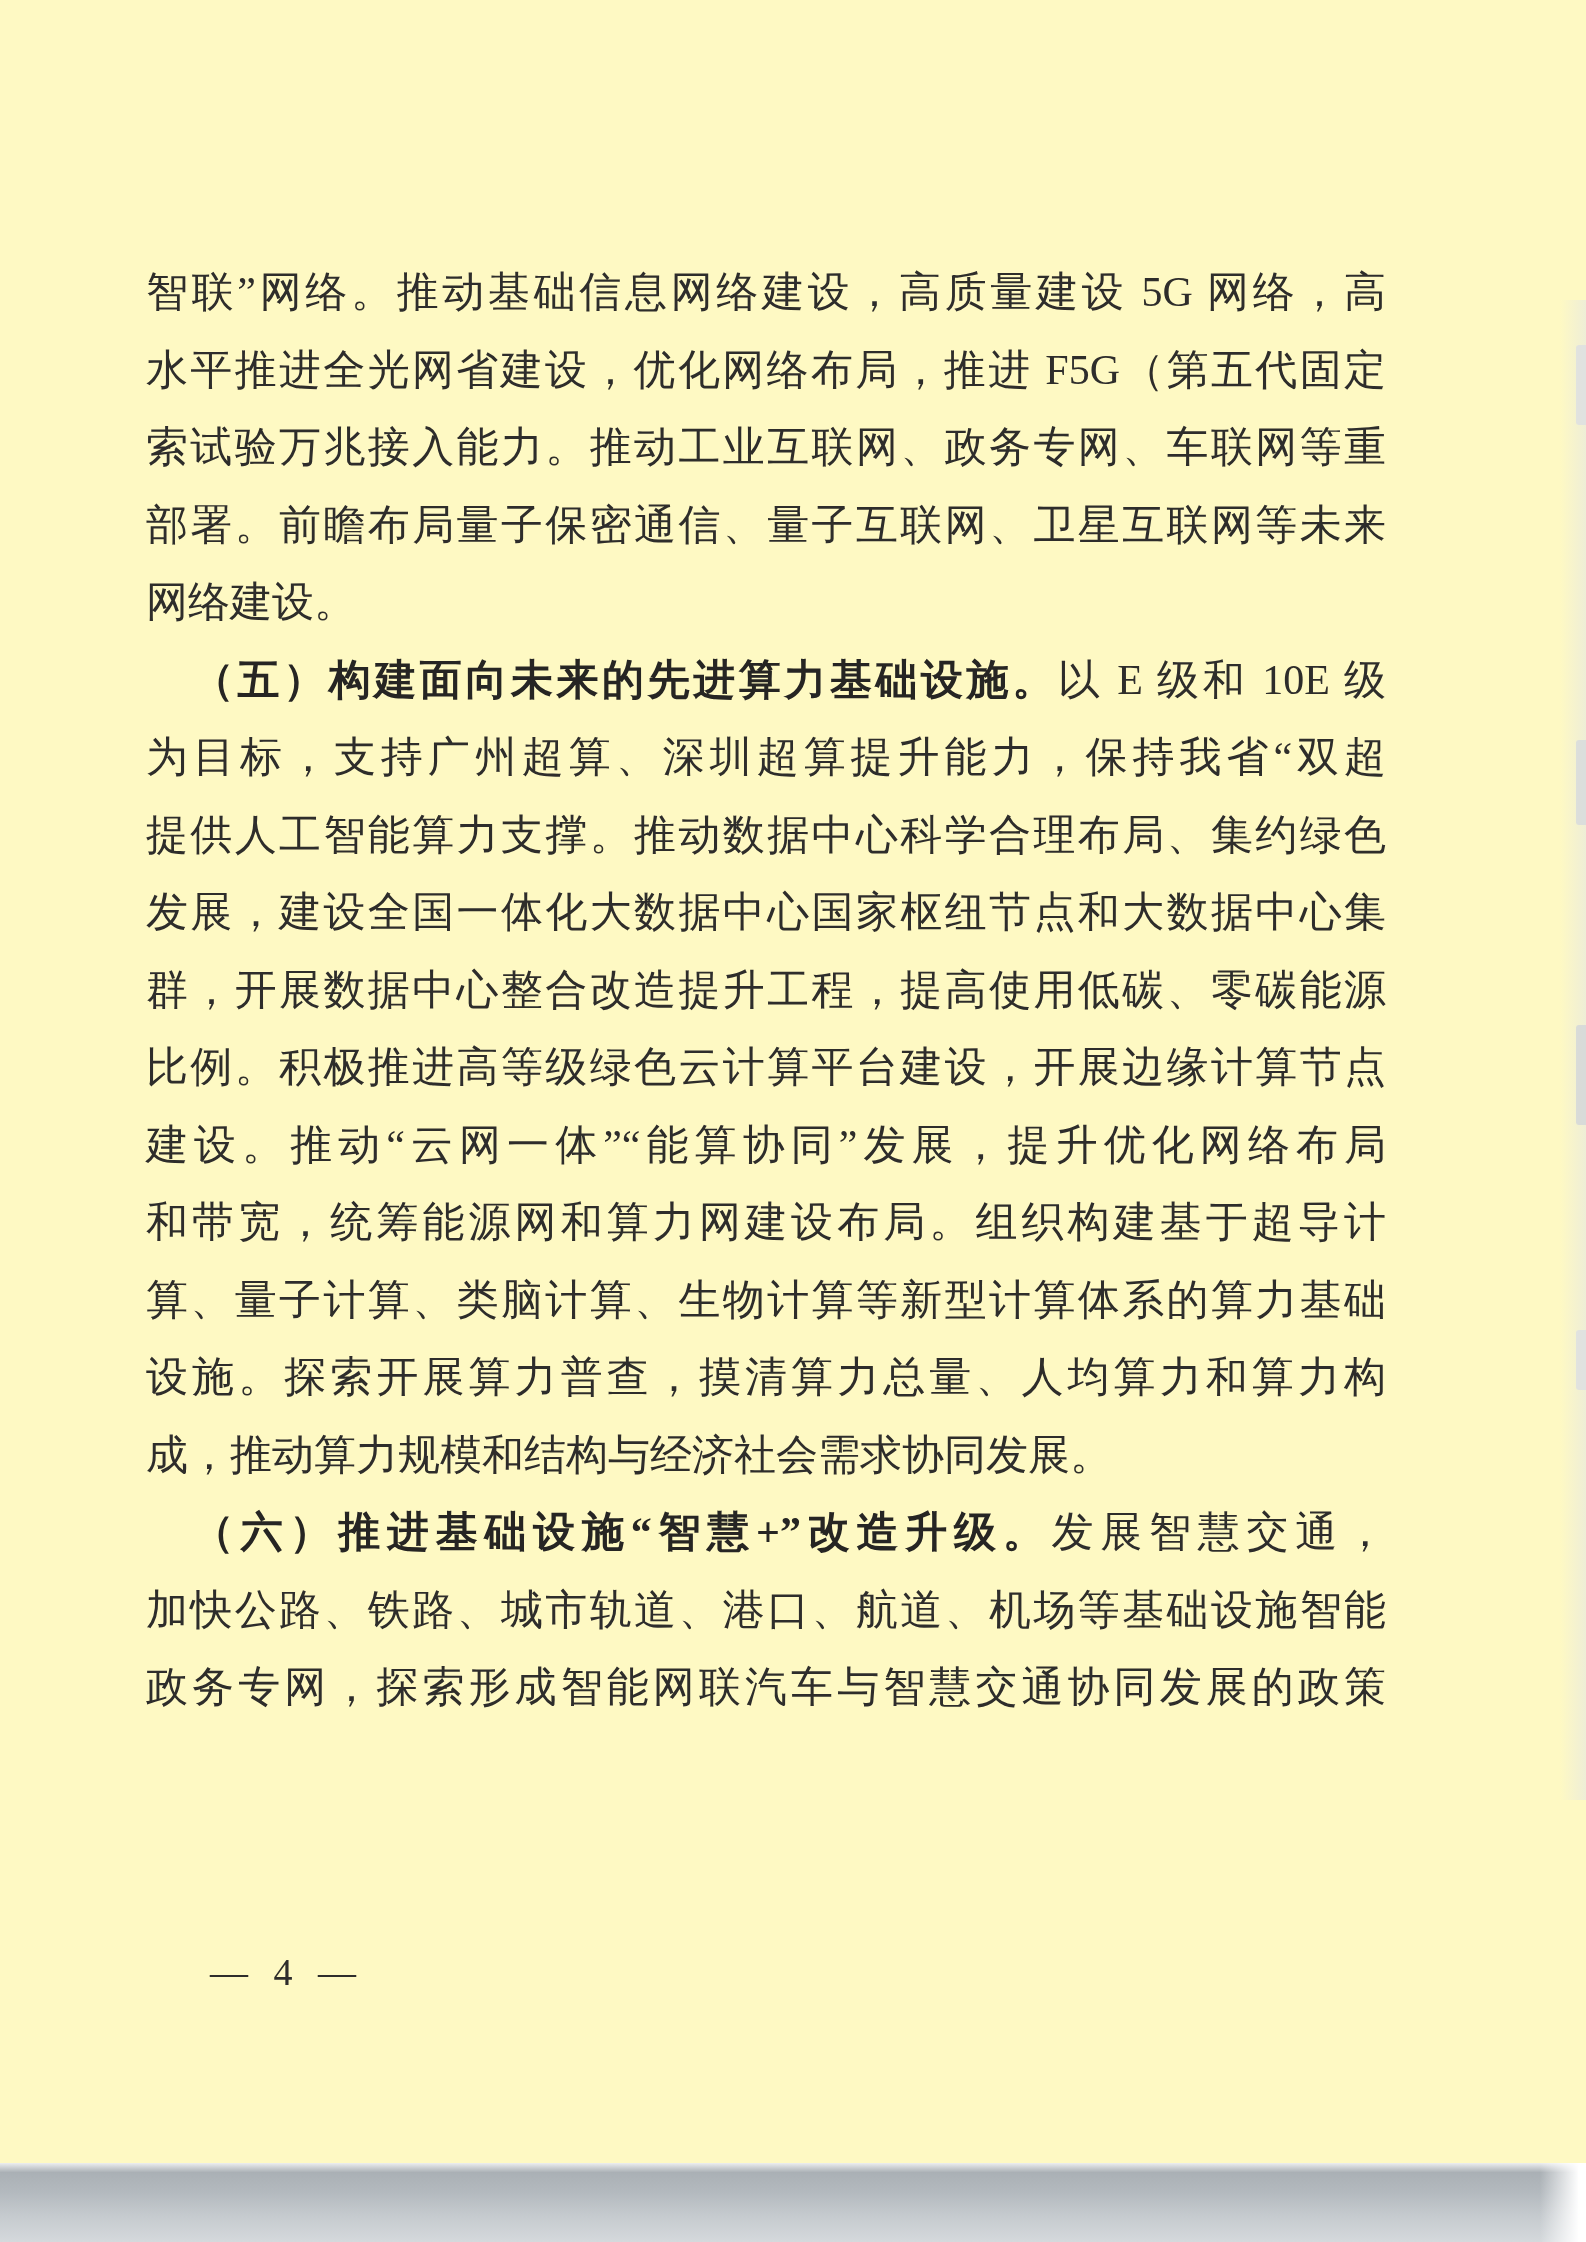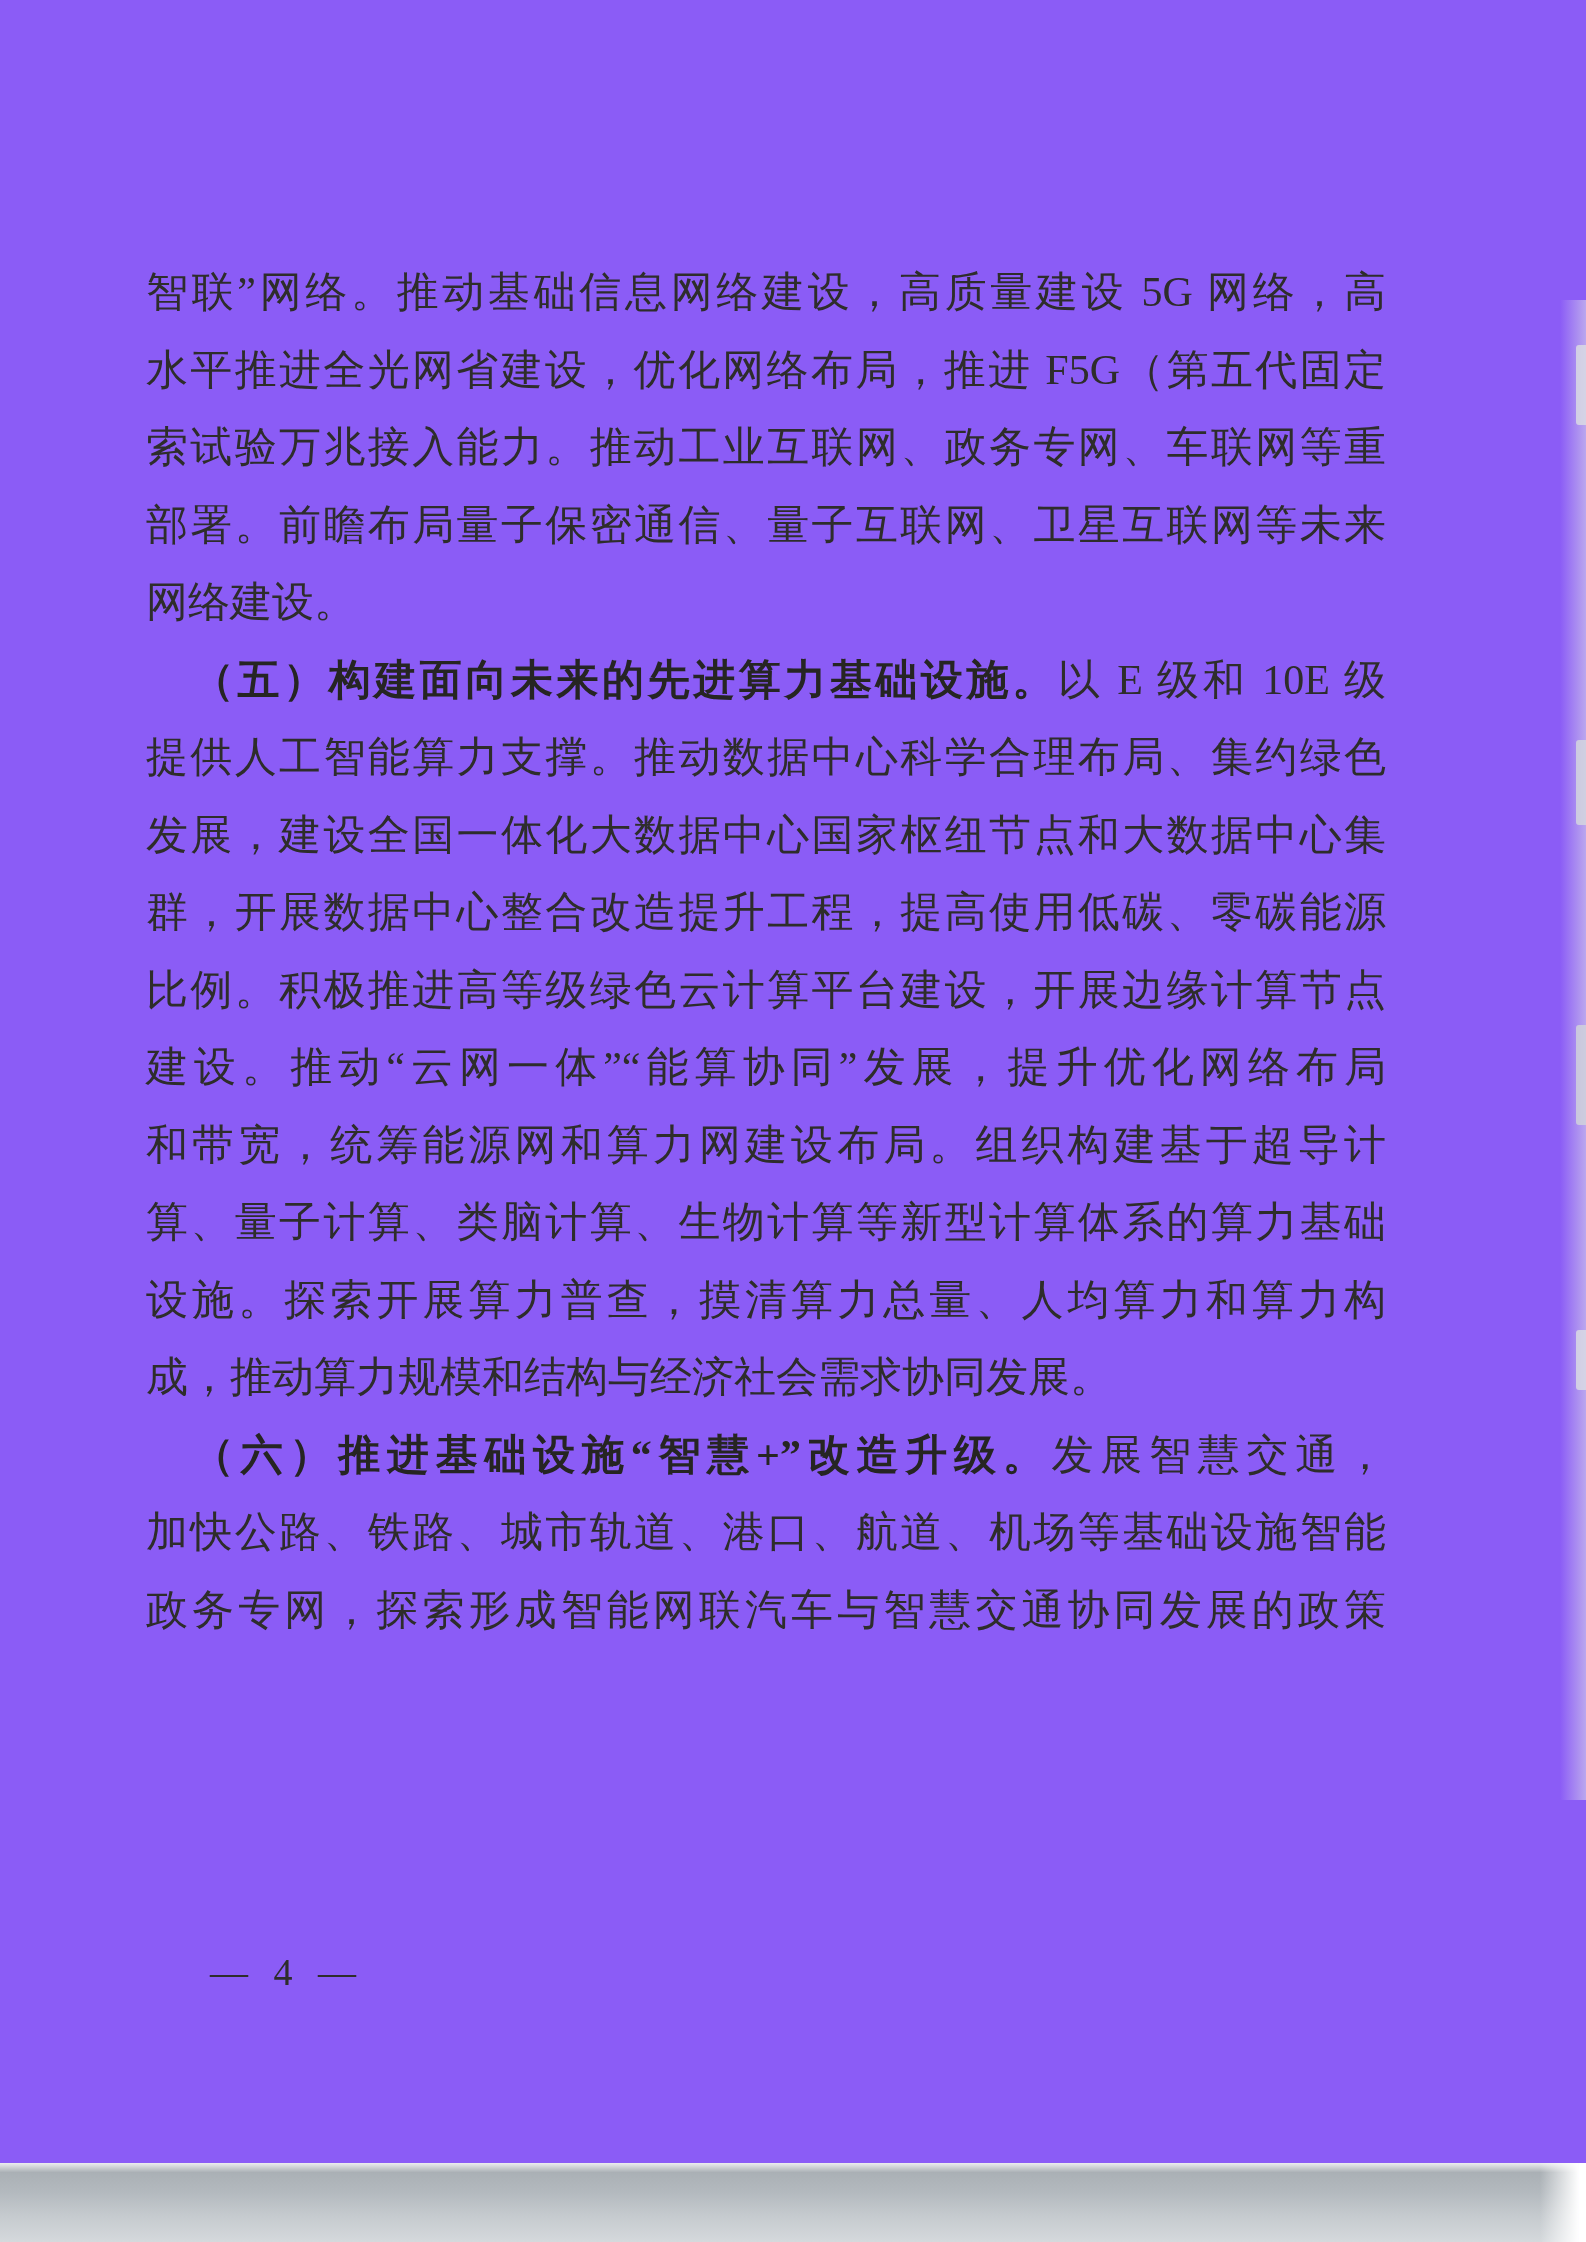--- a/index.html
+++ b/index.html
@@ -10,21 +10,21 @@
     width: 1586px;
     height: 2242px;
     background: #ffffff;
     position: relative;
     overflow: hidden;
     font-family: "Liberation Serif", "DejaVu Serif", serif;
   }
   .page {
     position: absolute;
     inset: 0;
-    background: #8b5cf6;
+    background: #fef9c3;
   }
   
   .doc-body {
     position: absolute;
     left: 146px;
     top: 254px;
     width: 1240px;
     color: #2e2d2b;
   }
   .line {
@@ -103,20 +103,21 @@
 
 <div class="page">
 
   <section class="doc-body">
       <div class="line j"><span>智联”网络。推动基础信息网络建设，高质量建设 5G 网络，高</span></div>
       <div class="line j"><span>水平推进全光网省建设，优化网络布局，推进 F5G（第五代固定</span></div>
       <div class="line j"><span>索试验万兆接入能力。推动工业互联网、政务专网、车联网等重</span></div>
       <div class="line j"><span>部署。前瞻布局量子保密通信、量子互联网、卫星互联网等未来</span></div>
       <div class="line"><span>网络建设。</span></div>
       <div class="line j ind"><span class="seg-bold">（五）构建面向未来的先进算力基础设施。</span><span>以 E 级和 10E 级</span></div>
+      <div class="line j"><span>为目标，支持广州超算、深圳超算提升能力，保持我省“双超</span></div>
       <div class="line j"><span>提供人工智能算力支撑。推动数据中心科学合理布局、集约绿色</span></div>
       <div class="line j"><span>发展，建设全国一体化大数据中心国家枢纽节点和大数据中心集</span></div>
       <div class="line j"><span>群，开展数据中心整合改造提升工程，提高使用低碳、零碳能源</span></div>
       <div class="line j"><span>比例。积极推进高等级绿色云计算平台建设，开展边缘计算节点</span></div>
       <div class="line j"><span>建设。推动“云网一体”“能算协同”发展，提升优化网络布局</span></div>
       <div class="line j"><span>和带宽，统筹能源网和算力网建设布局。组织构建基于超导计</span></div>
       <div class="line j"><span>算、量子计算、类脑计算、生物计算等新型计算体系的算力基础</span></div>
       <div class="line j"><span>设施。探索开展算力普查，摸清算力总量、人均算力和算力构</span></div>
       <div class="line"><span>成，推动算力规模和结构与经济社会需求协同发展。</span></div>
       <div class="line j ind"><span class="seg-bold">（六）推进基础设施“智慧+”改造升级。</span><span>发展智慧交通，</span></div>

